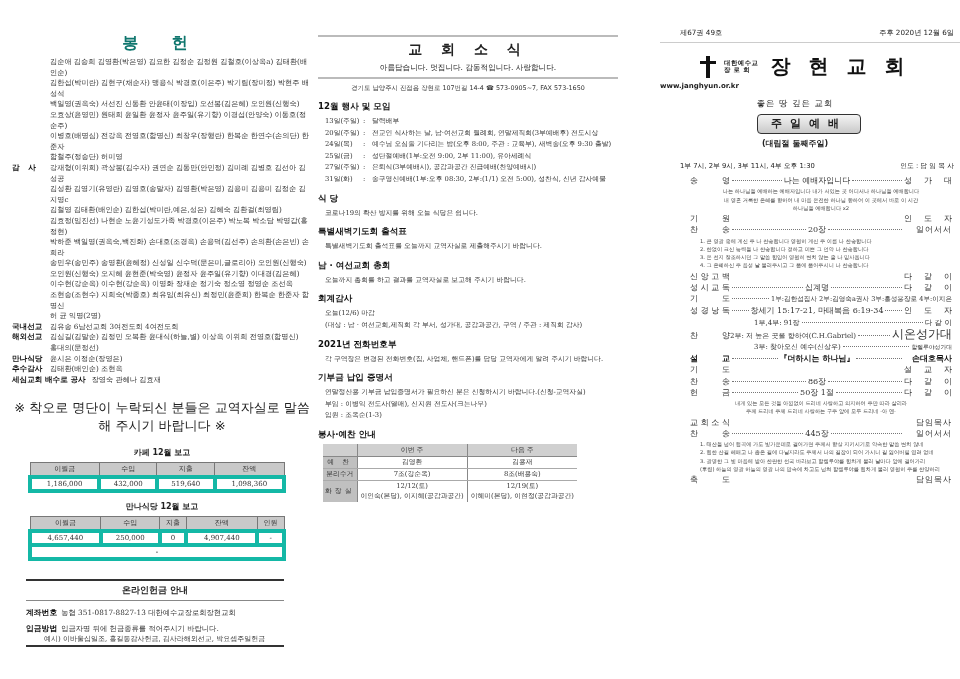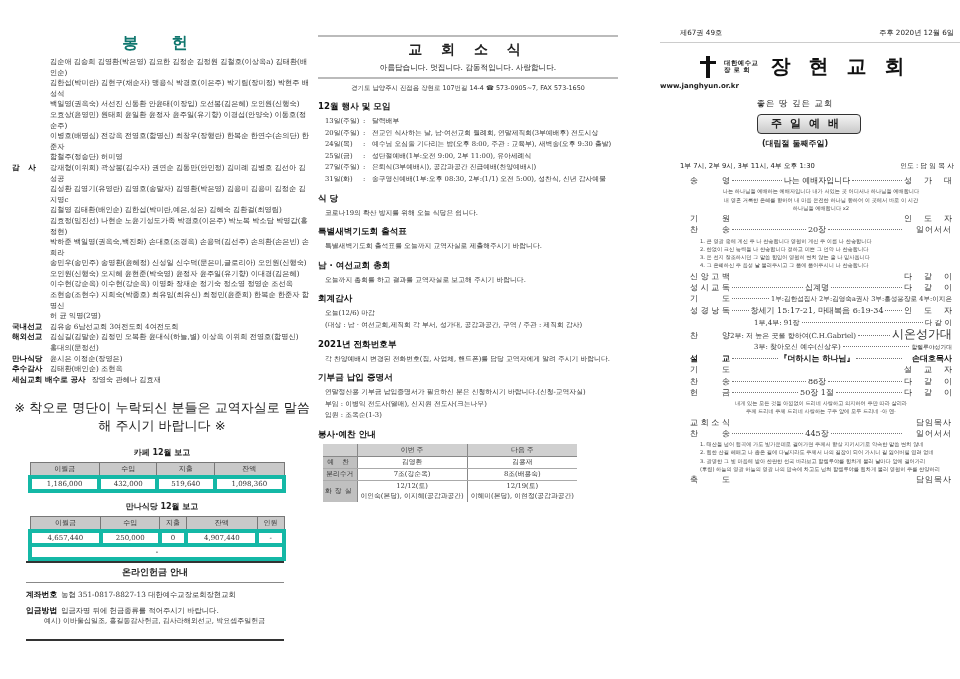--- a/index.html
+++ b/index.html
@@ -15,21 +15,21 @@
   .donor-row { display: flex; font-size: 7.2px; line-height: 10.6px; }
   .donor-label { font-family: "DejaVu Sans", sans-serif; font-weight: bold; width: 38px; flex-shrink: 0; font-size: 7.6px; color:#111; }
   .donor-label.spaced { letter-spacing: 3px; }
   .donor-label.wide { width: auto; margin-right: 6px; }
   .donor-text { color: #333; }
   .notice-line { font-family: "DejaVu Sans", sans-serif; font-size: 13px; text-align: center; margin-top: 14px; color:#222; }
   .rep-title { font-family: "DejaVu Sans", sans-serif; font-weight: bold; font-size: 8px; text-align: center; margin: 12px 0 4px; }
   table.rep { width: 258px; margin-left: 16px; border-collapse: collapse; font-size: 7px; border: 1.5px solid #333; }
   table.rep th { background: #c9c9c9; font-weight: normal; border: 1px solid #777; padding: 1px 0; color:#333; }
   table.rep td { border: 4px solid #14b8a6; text-align: center; padding: 1px 0; color:#333; }
-  .online-box { margin-left: 14px; width: 258px; border-top: 2px solid #333; border-bottom: 2px solid #333; padding-bottom: 12px; }
+  .online-box { margin-top: 18px; margin-left: 14px; width: 258px; border-top: 2px solid #333; border-bottom: 2px solid #333; padding-bottom: 0; }
   .online-title { font-family: "DejaVu Sans", sans-serif; font-weight: bold; font-size: 9px; text-align: center; padding: 3px 0; border-bottom: 1px solid #888; margin-bottom: 6px; }
   .online-row { font-size: 7.3px; line-height: 11px; margin-left: 0px; color:#333; }
   .online-row b { font-family: "DejaVu Sans", sans-serif; font-size: 7.8px; color:#111; margin-right: 4px; }
   .online-ex { font-size: 7px; margin-left: 18px; color:#333; line-height: 11px; }
 
   
   .mid-top-rule { border-top: 2.5px solid #bbb; margin-top: 35px; margin-left: 0; }
   .mid-title { font-family: "DejaVu Sans", sans-serif; font-weight: bold; font-size: 14px; text-align: center; letter-spacing: 7px; margin-top: 4px; }
   .mid-sub { font-family: "DejaVu Sans", sans-serif; font-size: 7.6px; text-align: center; margin-top: 4px; }
   .mid-rule2 { border-top: 2px solid #bbb; margin-top: 4px; }
@@ -263,21 +263,21 @@
       <div class="sec-h">식    당</div>
       <div class="sec-p">코로나19의 확산 방지를 위해 오늘 식당은 쉽니다.</div>
       <div class="sec-h">특별새벽기도회 출석표</div>
       <div class="sec-p">특별새벽기도회 출석표를 오늘까지 교역자실로 제출해주시기 바랍니다.</div>
       <div class="sec-h">남 · 여선교회 총회</div>
       <div class="sec-p">오늘까지 총회를 하고 결과를 교역자실로 보고해 주시기 바랍니다.</div>
       <div class="sec-h">회계감사</div>
       <div class="sec-p">오늘(12/6) 마감</div>
       <div class="sec-p">(대상 : 남 · 여선교회,제직회 각 부서, 성가대, 공감과공간, 구역 / 주관 : 제직회 감사)</div>
       <div class="sec-h">2021년 전화번호부</div>
-      <div class="sec-p">각 찬양예배시 변경된 전화번호(집, 사업체, 핸드폰)를 담당 교역자에게 알려 주시기 바랍니다.</div>
+      <div class="sec-p">각 구역장은 변경된 전화번호(집, 사업체, 핸드폰)를 담당 교역자에게 알려 주시기 바랍니다.</div>
       <div class="sec-h">기부금 납입 증명서</div>
       <div class="sec-p">연말정산용 기부금 납입증명서가 필요하신 분은 신청하시기 바랍니다.(신청-교역자실)</div>
       <div class="sec-p">부임 : 이병익 전도사(열매), 신지원 전도사(크는나무)</div>
       <div class="sec-p">입원 : 조옥순(1-3)</div>
     </div>
 
   <div class="sec-h">봉사·예찬 안내</div>
   <table class="svc">
     <tbody>
         <tr>

